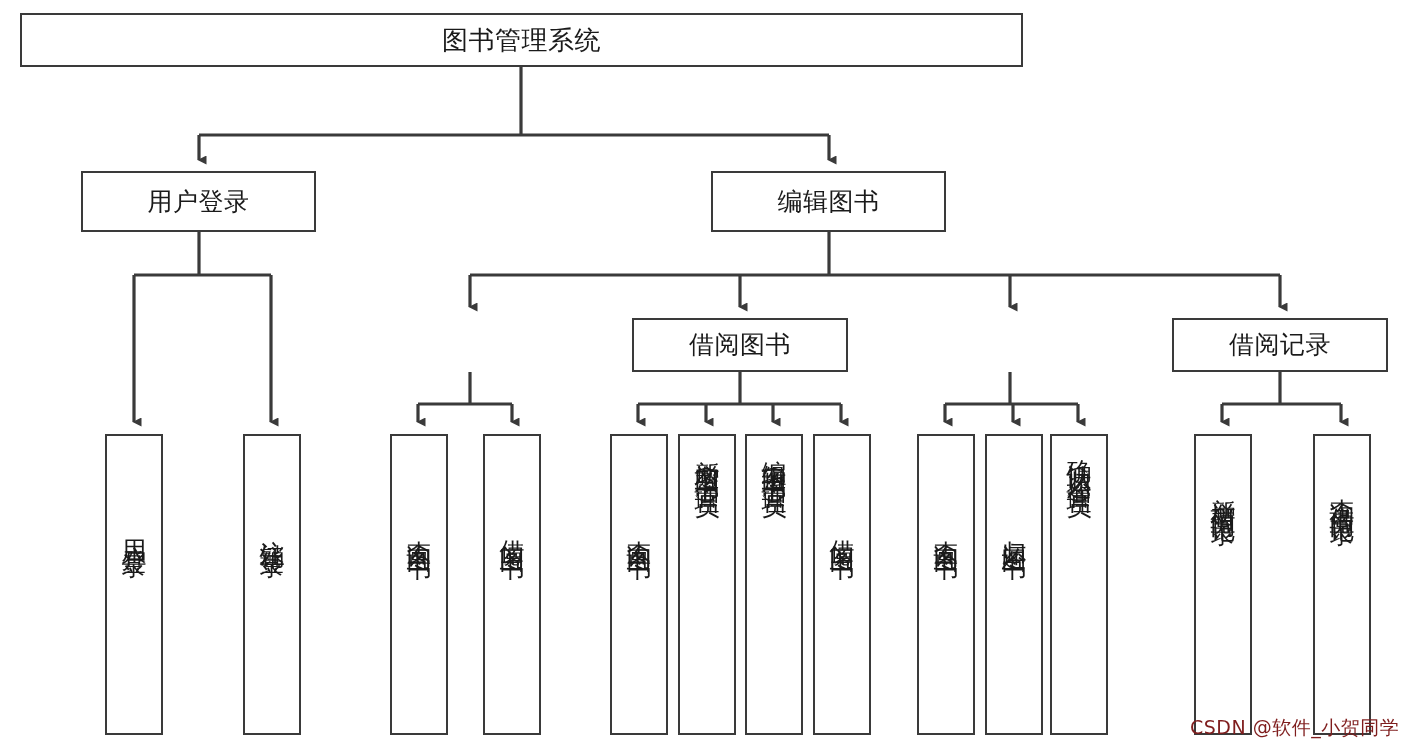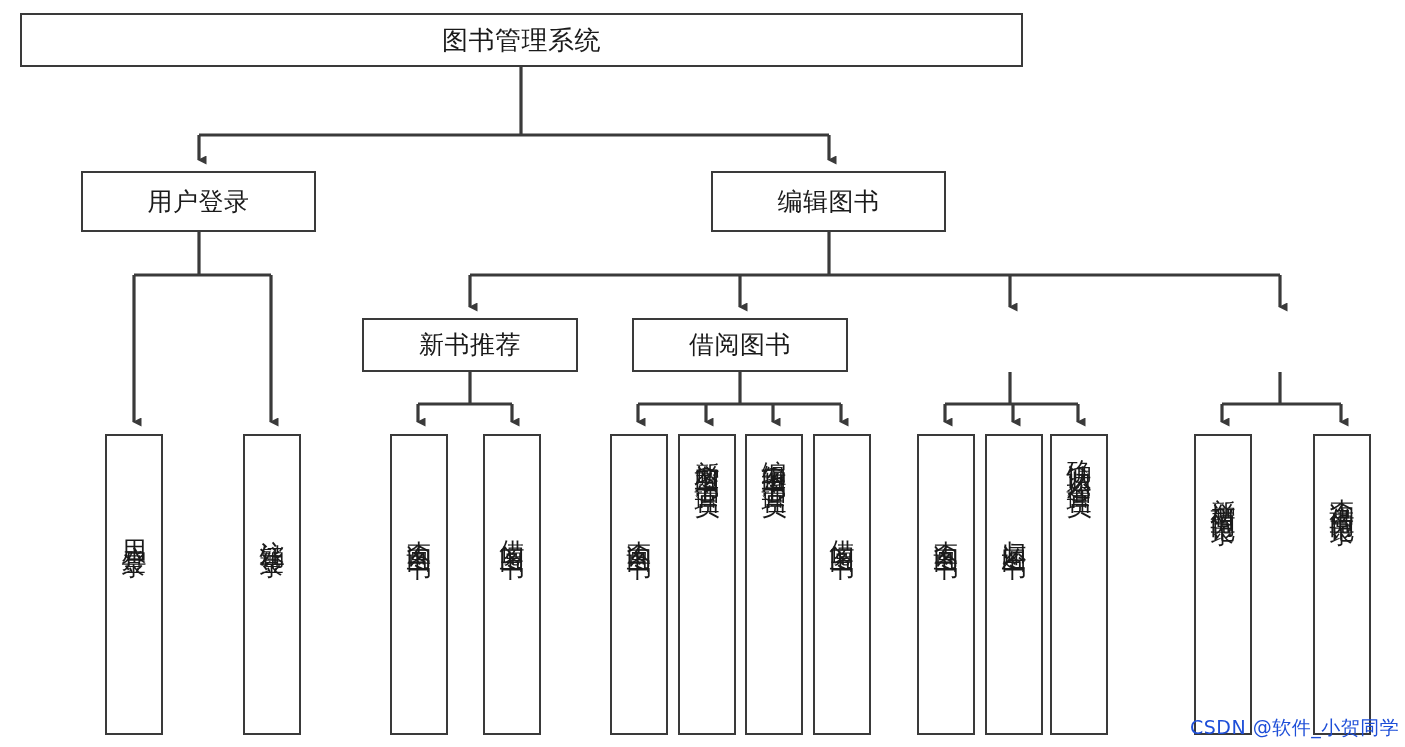--- a/index.html
+++ b/index.html
@@ -56,21 +56,21 @@
     font-size: 25px;
     letter-spacing: 5px;
     line-height: 1;
     white-space: nowrap;
   }
   .node.vert.topalign {
     padding-top: 4px;
   }
   .watermark {
     position: absolute;
-    color: #1d4ed8;
+    color: #7f1d1d;
     font-size: 19px;
     white-space: nowrap;
     letter-spacing: 0.5px;
   }
 </style>
 </head>
 <body>
 
 <div id="canvas">
 
@@ -128,25 +128,25 @@
     <span class="label">图书管理系统</span>
   </div>
 
   <div class="node horiz" style="left:81px; top:171px; width:235px; height:61px;">
     <span class="label">用户登录</span>
   </div>
   <div class="node horiz" style="left:711px; top:171px; width:235px; height:61px;">
     <span class="label">编辑图书</span>
   </div>
 
-  <div class="node horiz" style="left:362px; top:318px; width:216px; height:54px;">
-    <span class="label">新书推荐</span>
-  </div>
   <div class="node horiz" style="left:632px; top:318px; width:216px; height:54px;">
     <span class="label">借阅图书</span>
+  </div>
+  <div class="node horiz" style="left:1172px; top:318px; width:216px; height:54px;">
+    <span class="label">借阅记录</span>
   </div>
 
   <div class="node vert" style="left:105px; top:434px; width:58px; height:301px; padding-top:84px;">
     <span class="label">用户登录</span>
   </div>
   <div class="node vert" style="left:243px; top:434px; width:58px; height:301px; padding-top:84px;">
     <span class="label">注销登录</span>
   </div>
 
   <div class="node vert" style="left:390px; top:434px; width:58px; height:301px; padding-top:84px;">

